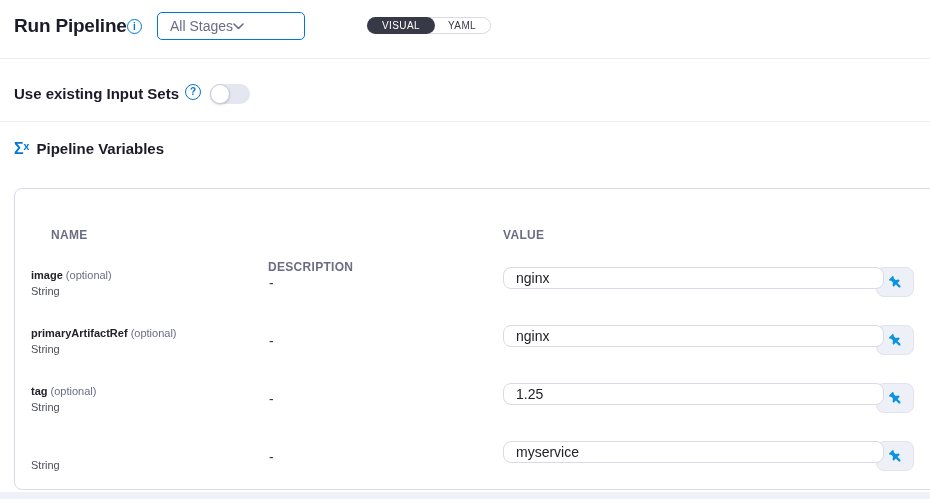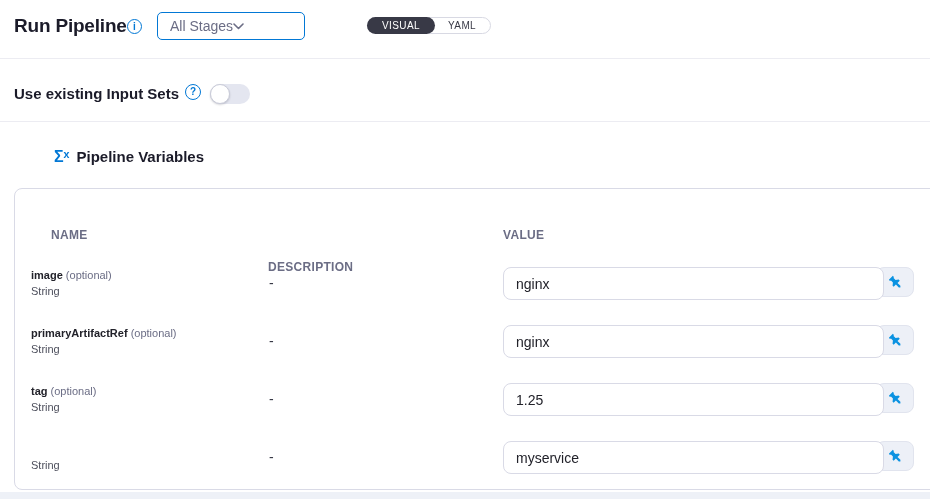--- a/index.html
+++ b/index.html
@@ -64,21 +64,21 @@
     position: absolute; left: 210px; top: 84px; width: 40px; height: 20px;
     background: #e4e6f0; border-radius: 10px; cursor: pointer;
   }
   .switch .knob {
     position: absolute; left: 0px; top: 0px; width: 20px; height: 20px;
     background: #ffffff; border: 1px solid #c9cbd8; border-radius: 50%;
     box-shadow: 0 1px 2px rgba(40,41,61,.2);
   }
 
   
-  .vars-heading { position: absolute; left: 14px; top: 148px; display: flex; align-items: center; gap: 7px; margin-left: 40px; }
+  .vars-heading { position: absolute; left: 14px; top: 140px; display: flex; align-items: center; gap: 7px; }
   .sigma-icon { color: #0278d5; font-size: 16px; font-weight: 700; line-height: 1; }
   .vars-title { font-size: 15px; font-weight: 700; color: #1b1b29; }
 
   .card {
     position: absolute; left: 14px; top: 188px; width: 930px; height: 302px;
     background: #ffffff; border: 1px solid #d9dae6; border-radius: 8px;
   }
   .col-head {
     position: absolute; top: 39px;
     font-size: 12px; font-weight: 700; color: #6b6d85; letter-spacing: 0.3px;
@@ -89,21 +89,21 @@
 
   .var-row { position: absolute; left: 0; width: 100%; height: 58px; }
   .var-name { position: absolute; left: 16px; top: 0px; font-size: 11px; line-height: 17px; }
   .var-name .nm { font-weight: 700; color: #22222a; }
   .var-name .opt { font-weight: 400; color: #6b6d85; }
   .var-type { position: absolute; left: 16px; top: 18px; font-size: 11px; color: #4d4f5c; }
   .var-desc { position: absolute; left: 254px; top: 8px; font-size: 14px; color: #383946; }
 
   .input-group { position: absolute; left: 488px; top: 0px; width: 411px; height: 30px; }
   .value-input {
-    position: absolute; left: 0; top: 0; width: 381px; height: 33px;
+    position: absolute; left: 0; top: 0; width: 381px; height: 22px;
     border: 1px solid #d9dae6; border-radius: 8px; background: #fff;
     font-family: "Liberation Sans", sans-serif; font-size: 14px; color: #22222a;
     padding: 0 12px; outline: none; z-index: 1;
   }
   .pin-btn {
     position: absolute; right: 0; top: 0; width: 38px; height: 30px;
     background: #edf0f7; border: 1px solid #e1e4ee; border-radius: 8px;
     display: flex; align-items: center; justify-content: center;
     cursor: pointer; z-index: 0;
   }

